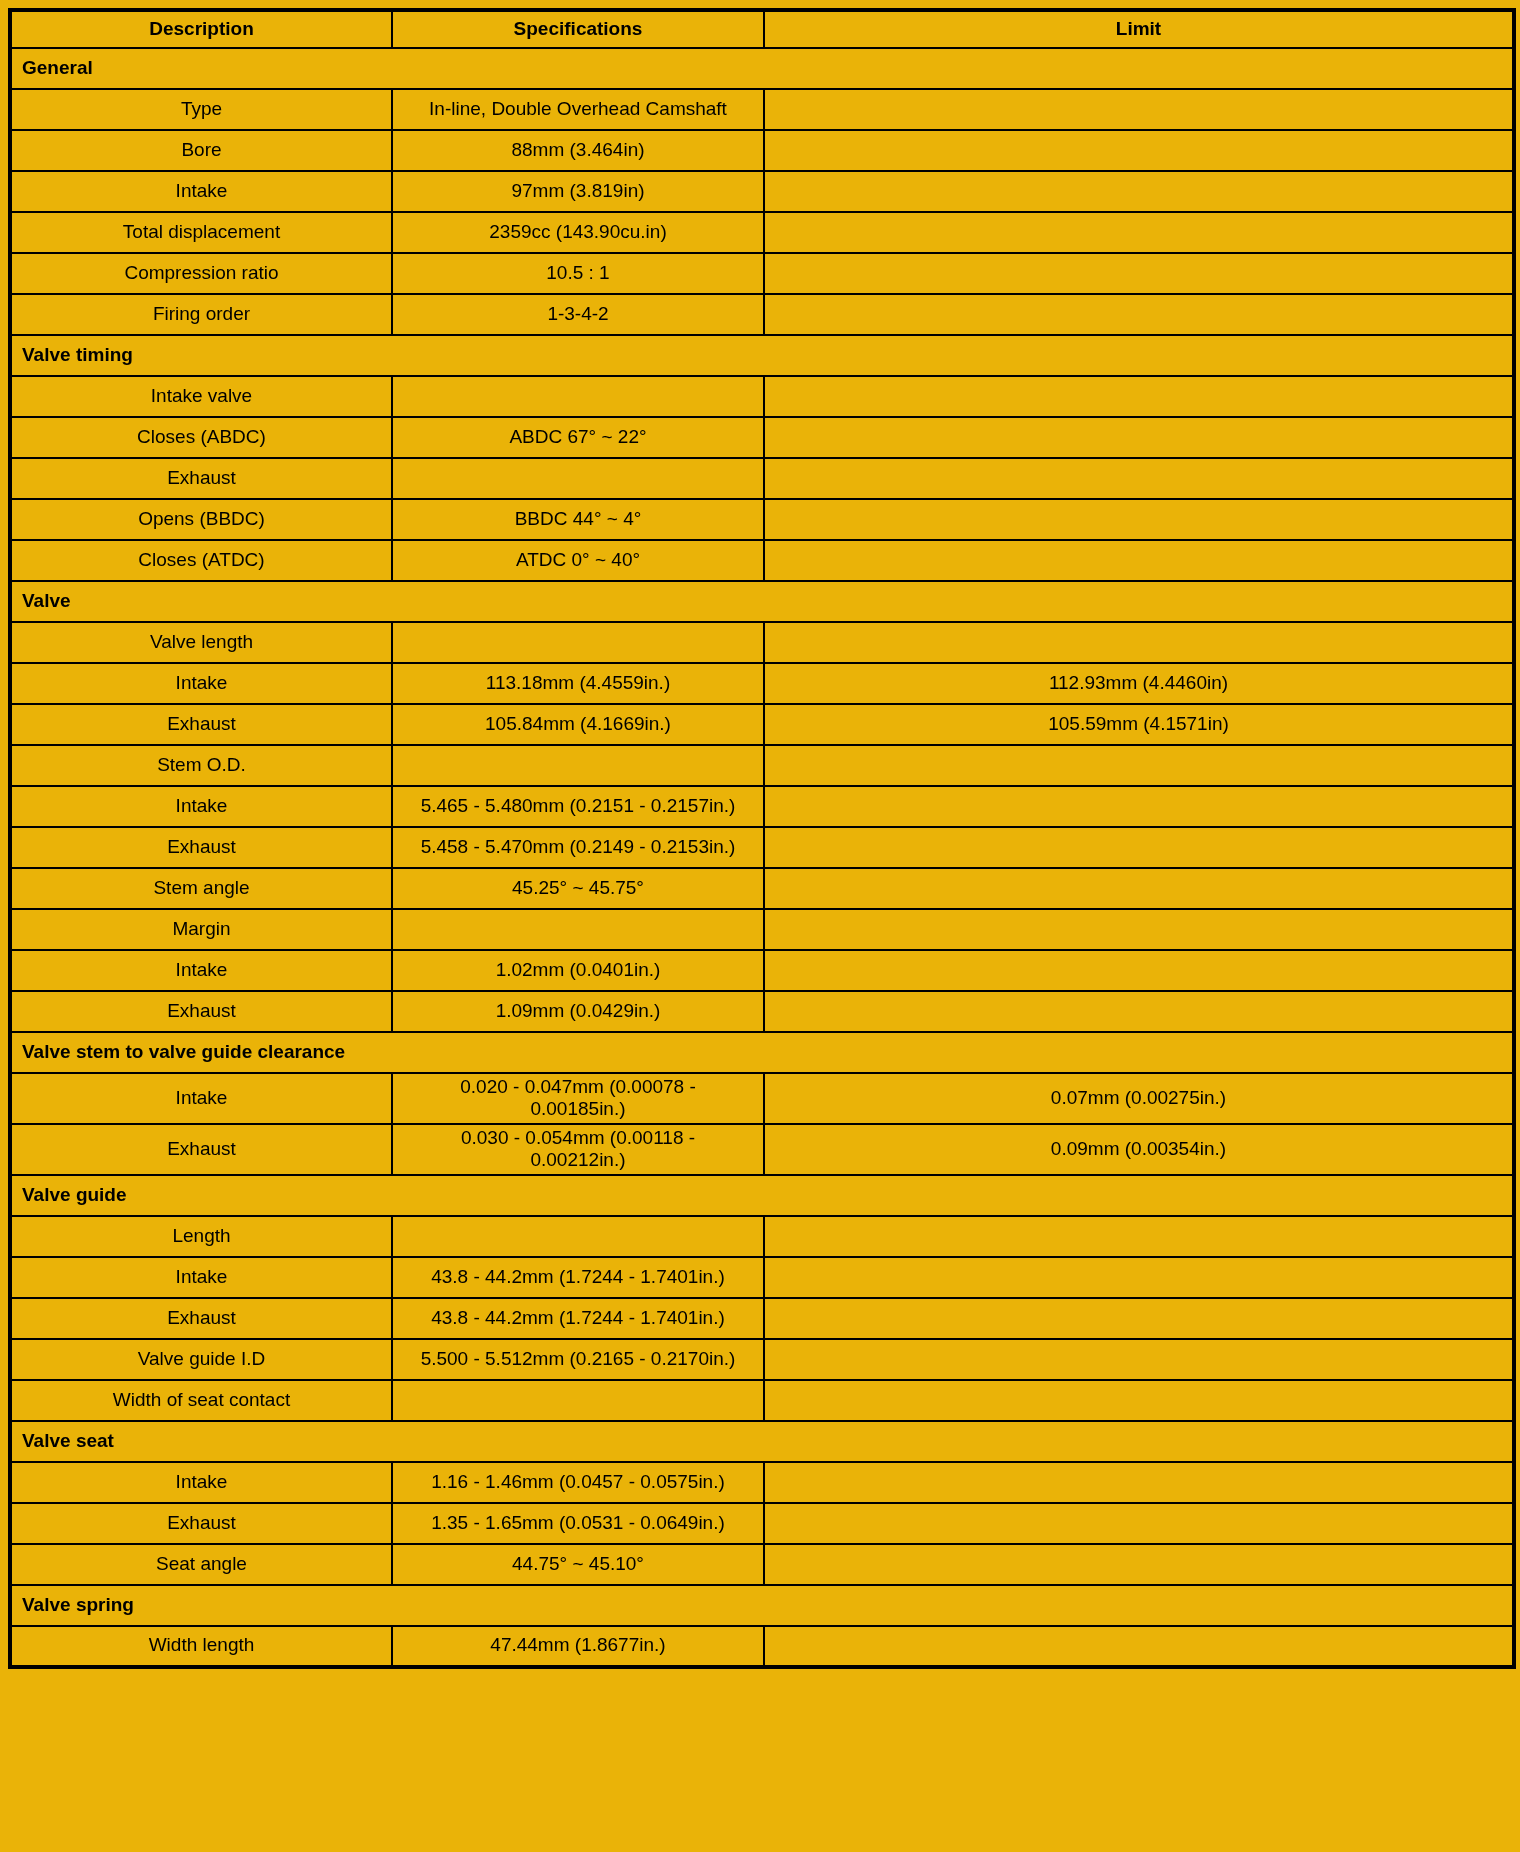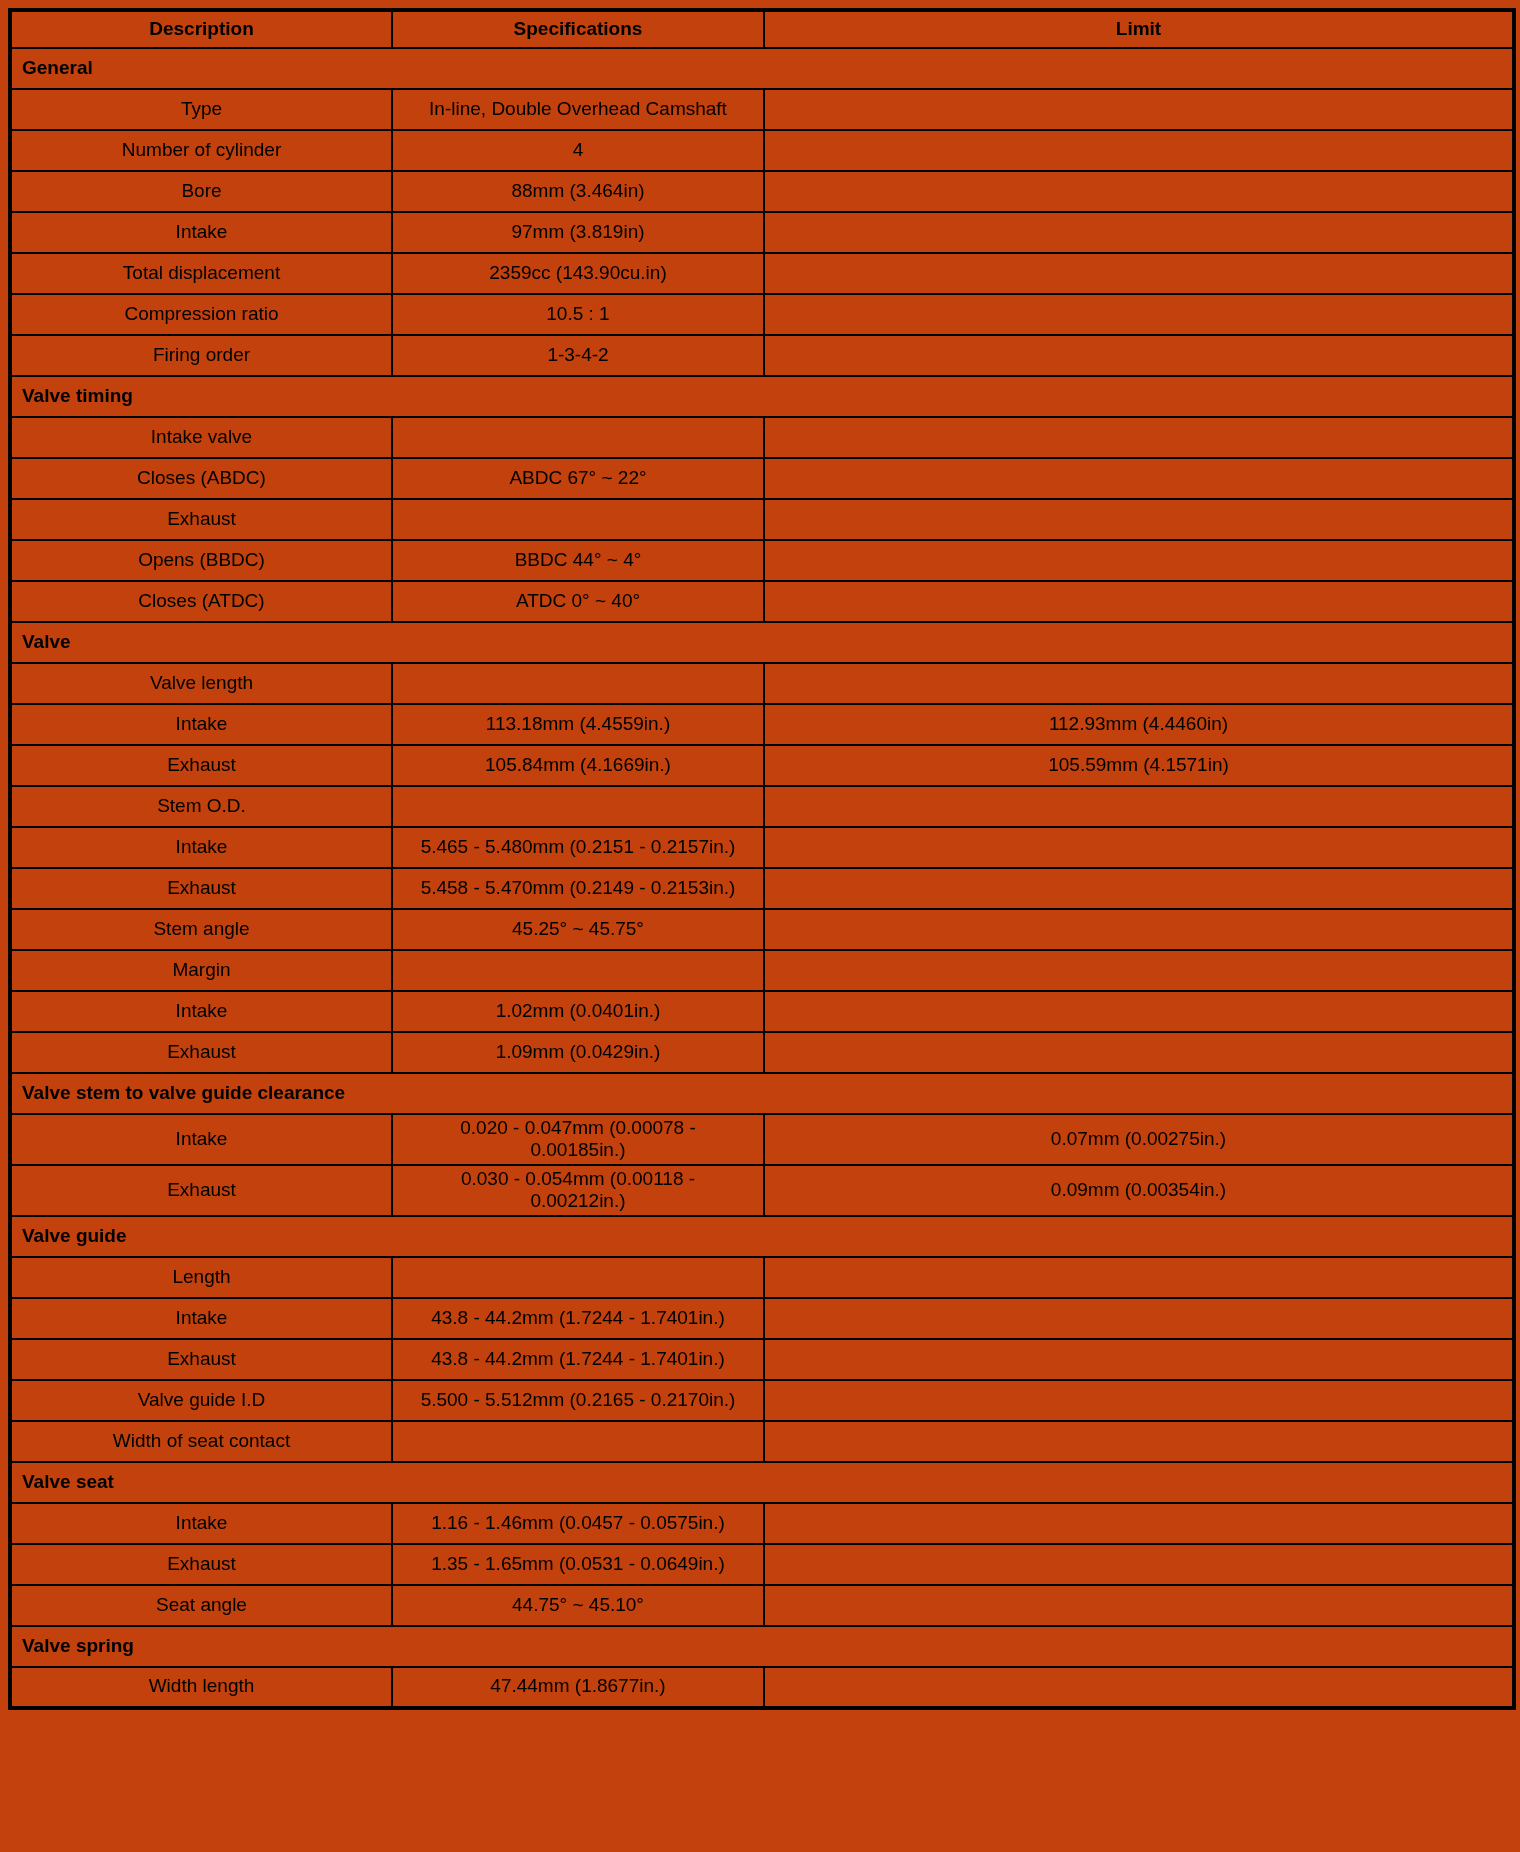--- a/index.html
+++ b/index.html
@@ -13,21 +13,21 @@
     height: 1852px;
     overflow: hidden;
     font-family: "Liberation Sans", sans-serif;
     color: #000000;
   }
   .page {
     width: 1520px;
     height: 1852px;
     padding: 8px 8px 0 8px;
     overflow: hidden;
-    background: #c2410c;
+    background: #eab308;
   }
   table.spec-table {
     width: 1504px;
     border-collapse: collapse;
     table-layout: fixed;
     border: 4px solid #000000;
   }
   col.col-desc  { width: 382px; }
   col.col-spec  { width: 372px; }
   col.col-limit { width: 750px; }
@@ -78,25 +78,20 @@
     <tbody>
         <tr>
           <td colspan="3" class="section-cell">General</td>
         </tr>
         <tr>
           <td class="cell-desc">Type</td>
           <td class="cell-spec">In-line, Double Overhead Camshaft</td>
           <td class="cell-limit"></td>
         </tr>
         <tr>
-          <td class="cell-desc">Number of cylinder</td>
-          <td class="cell-spec">4</td>
-          <td class="cell-limit"></td>
-        </tr>
-        <tr>
           <td class="cell-desc">Bore</td>
           <td class="cell-spec">88mm (3.464in)</td>
           <td class="cell-limit"></td>
         </tr>
         <tr>
           <td class="cell-desc">Intake</td>
           <td class="cell-spec">97mm (3.819in)</td>
           <td class="cell-limit"></td>
         </tr>
         <tr>

